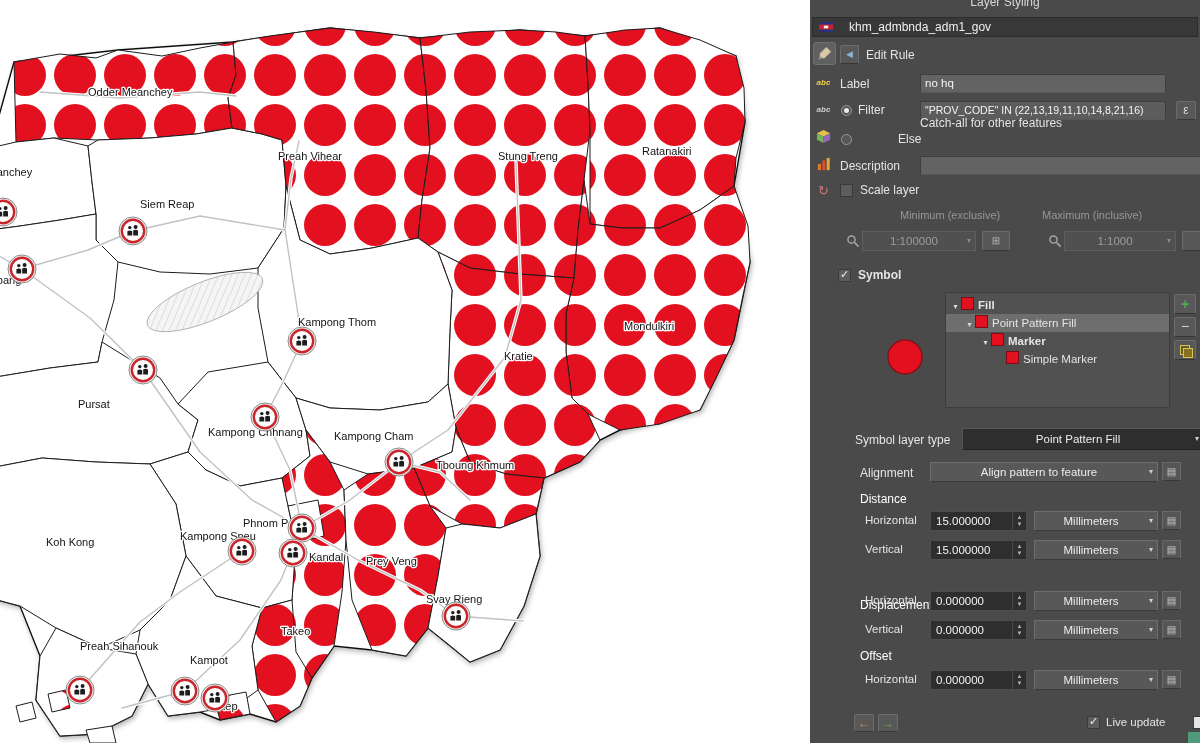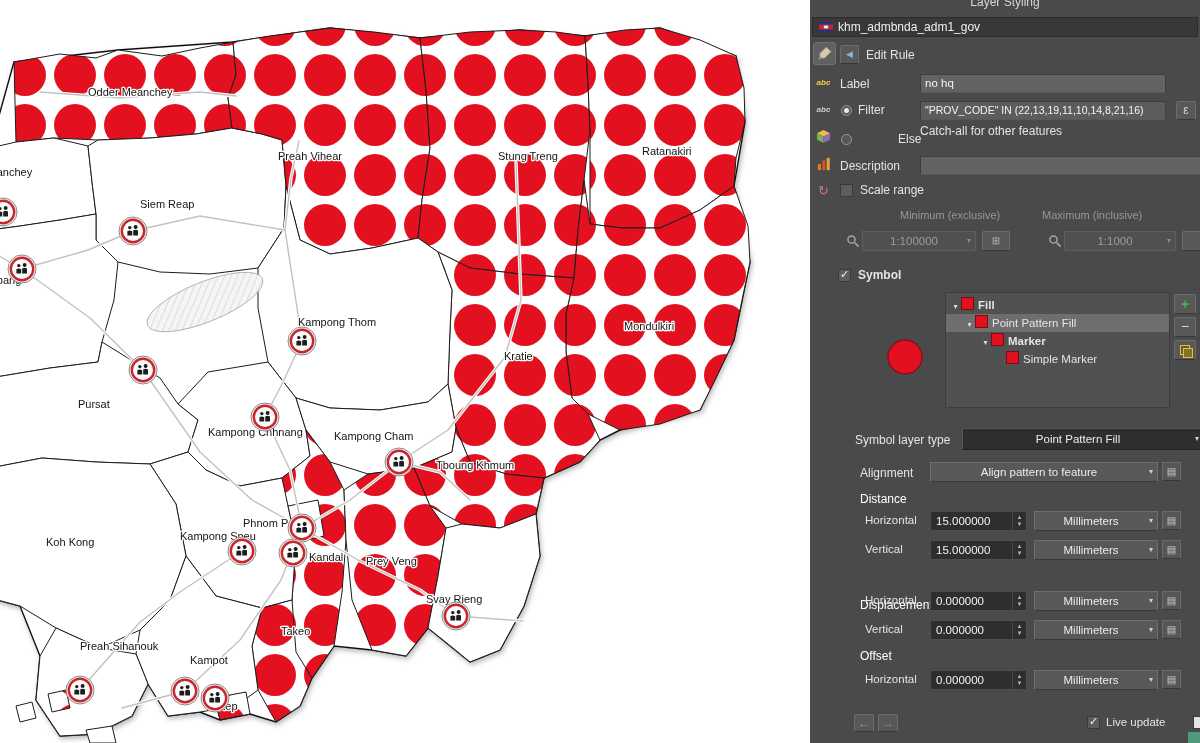--- a/index.html
+++ b/index.html
@@ -9,21 +9,21 @@
   #map{position:absolute;left:0;top:0;width:810px;height:743px;background:#ffffff;overflow:hidden;}
   .map-label{font:11px "Liberation Sans",sans-serif;fill:#141414;paint-order:stroke;
              stroke:#ffffff;stroke-width:2.6px;stroke-linejoin:round;}
   .prov{stroke:#1c1c1c;stroke-width:1;}
   
   #panel{position:absolute;left:810px;top:0;width:390px;height:743px;background:#4a4a4a;
          overflow:hidden;color:#e4e4e4;font-size:12px;}
   #panel .lbl{position:absolute;white-space:nowrap;}
   .titlebar{position:absolute;top:-5px;left:0;width:100%;text-align:center;color:#d8d8d8;font-size:12px;}
   .layerbar{position:absolute;top:17px;left:2px;right:2px;height:20px;background:#383838;
-            border:1px solid #2c2c2c;display:flex;align-items:center;gap:5px;padding-left:6px;
+            border:1px solid #2c2c2c;display:flex;align-items:center;gap:16px;padding-left:6px;
             color:#f0f0f0;font-size:12px;box-sizing:border-box;}
   .iconstrip{position:absolute;left:0;top:38px;width:27px;bottom:0;}
   .tool{position:absolute;left:3px;width:21px;height:21px;display:flex;align-items:center;
         justify-content:center;border-radius:3px;}
   .tool.sel{background:#606060;border:1px solid #717171;}
   .abc{font-size:8px;font-weight:bold;letter-spacing:0;font-style:italic;}
   .btn{position:absolute;background:#585858;border:1px solid #6c6c6c;border-bottom-color:#373737;
        border-radius:2px;text-align:center;color:#d8d8d8;box-sizing:border-box;}
   .field{position:absolute;height:19px;background:#636363;border:1px solid #3e3e3e;
          border-bottom-color:#585858;color:#f4f4f4;font-size:11.5px;line-height:17px;
@@ -361,29 +361,29 @@
 
     <div class="radio on" style="left:31px;top:105px;"></div>
     <div class="lbl" style="left:48px;top:103px;">Filter</div>
     <div class="field" style="left:110px;top:101px;right:34px;font-size:10.5px;background:#5c5c5c;">
       <span>"PROV_CODE" IN (22,13,19,11,10,14,8,21,16)</span>
     </div>
     <div class="btn" style="right:4px;top:101px;width:20px;height:19px;line-height:17px;font-size:12px;"><span>ε</span></div>
 
     <div class="radio" style="left:31px;top:134px;"></div>
     <div class="lbl" style="left:64px;top:132px;margin-left:24px;">Else</div>
-    <div class="lbl" style="left:110px;top:124px;">Catch-all for other features</div>
+    <div class="lbl" style="left:110px;top:116px;">Catch-all for other features</div>
 
     <div class="lbl" style="left:30px;top:159px;">Description</div>
     <div class="field" style="left:110px;top:156px;right:-2px;">
       <span></span>
     </div>
 
     <div class="check" style="left:30px;top:184px;"></div>
-    <div class="lbl" style="left:50px;top:183px;">Scale range</div>
+    <div class="lbl" style="left:50px;top:183px;">Scale layer</div>
 
     <div class="lbl dim" style="left:90px;top:209px;font-size:11px;">Minimum (exclusive)</div>
     <div class="lbl dim" style="left:232px;top:209px;font-size:11px;">Maximum (inclusive)</div>
 
     <svg class="mag" style="left:36px;top:234px;" viewBox="0 0 14 14">
       <circle cx="5.5" cy="5.5" r="3.6" fill="none" stroke="#a5a5a5" stroke-width="1.5"></circle>
       <line x1="8.6" y1="8.6" x2="12.6" y2="12.6" stroke="#a5a5a5" stroke-width="1.6"></line>
     </svg>
     <div class="combo dis" style="left:52px;top:231px;width:114px;">
       <span>1:100000</span><span class="arrow">▾</span>

